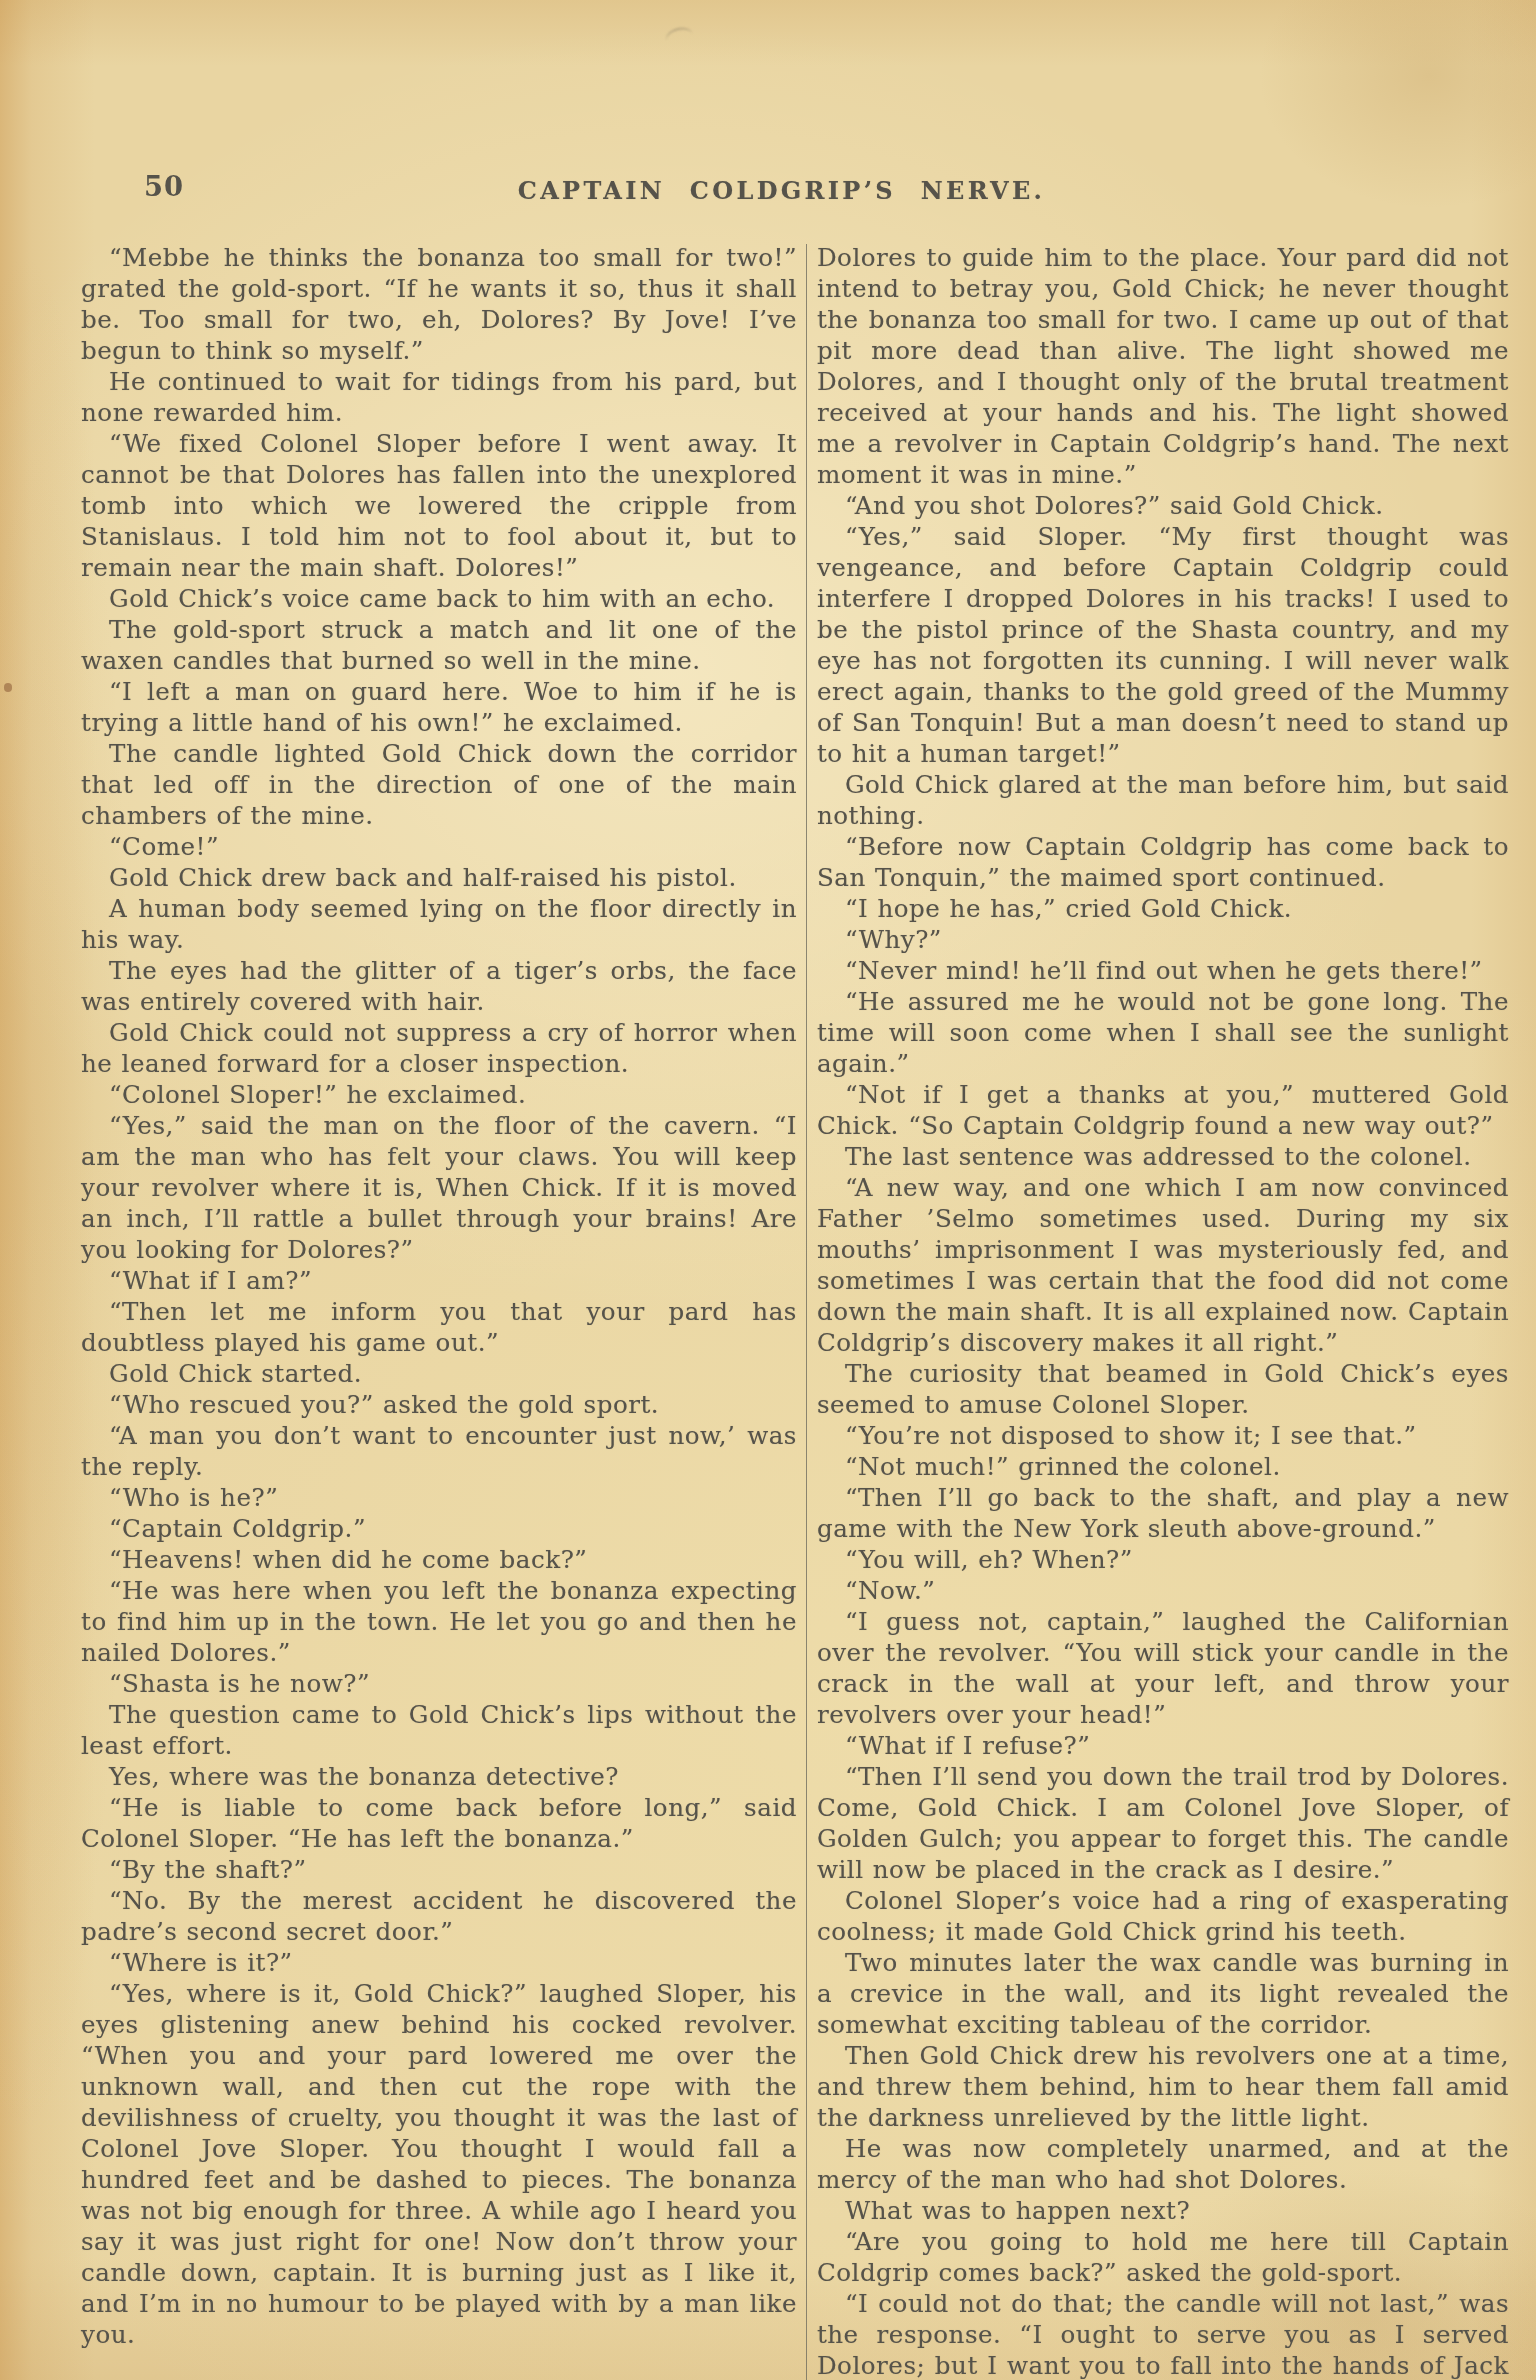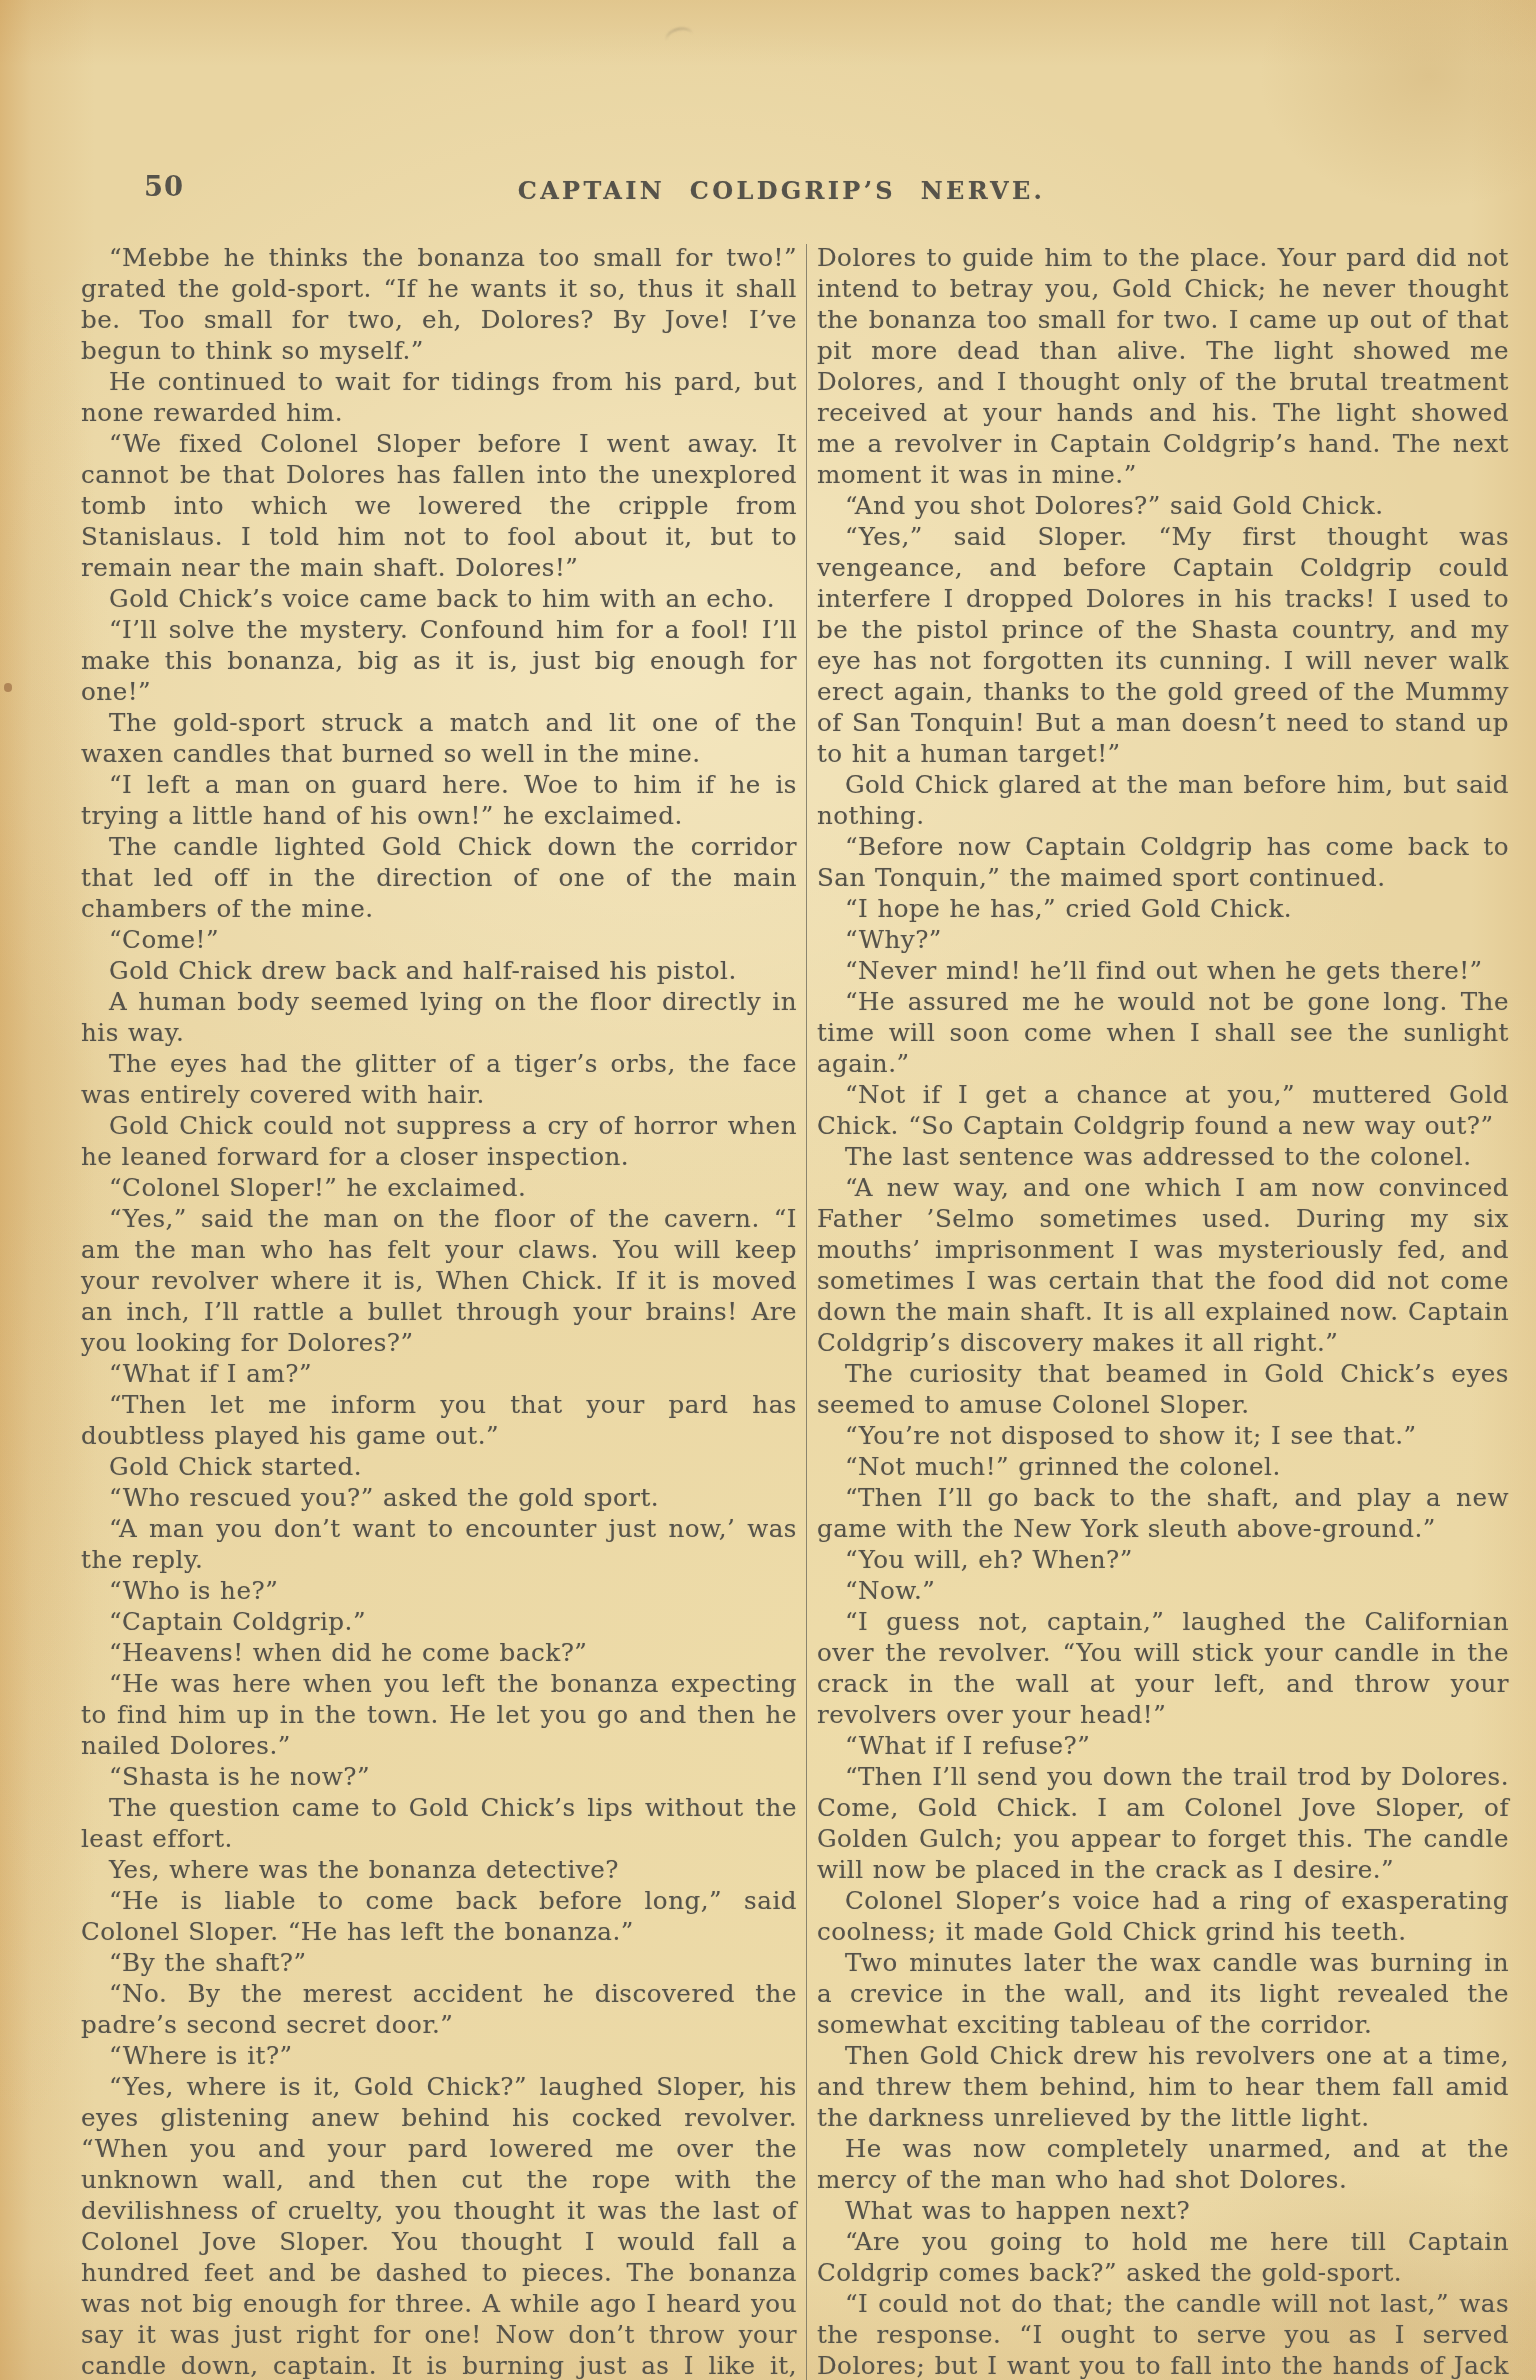--- a/index.html
+++ b/index.html
@@ -133,21 +133,20 @@
     <span class="page-number">50</span>
     <div class="running-title">CAPTAIN COLDGRIP’S NERVE.</div>
   </div>
 
   <div class="columns">
     <div class="col left">
         <p class="para">“Mebbe he thinks the bonanza too small for two!” grated the gold-sport. “If he wants it so, thus it shall be. Too small for two, eh, Dolores? By Jove! I’ve begun to think so myself.”</p>
         <p class="para">He continued to wait for tidings from his pard, but none rewarded him.</p>
         <p class="para">“We fixed Colonel Sloper before I went away. It cannot be that Dolores has fallen into the unexplored tomb into which we lowered the cripple from Stanislaus. I told him not to fool about it, but to remain near the main shaft. Dolores!”</p>
         <p class="para">Gold Chick’s voice came back to him with an echo.</p>
-        <p class="para">“I’ll solve the mystery. Confound him for a fool! I’ll make this bonanza, big as it is, just big enough for one!”</p>
         <p class="para">The gold-sport struck a match and lit one of the waxen candles that burned so well in the mine.</p>
         <p class="para">“I left a man on guard here. Woe to him if he is trying a little hand of his own!” he exclaimed.</p>
         <p class="para">The candle lighted Gold Chick down the corridor that led off in the direction of one of the main chambers of the mine.</p>
         <p class="para">“Come!”</p>
         <p class="para">Gold Chick drew back and half-raised his pistol.</p>
         <p class="para">A human body seemed lying on the floor directly in his way.</p>
         <p class="para">The eyes had the glitter of a tiger’s orbs, the face was entirely covered with hair.</p>
         <p class="para">Gold Chick could not suppress a cry of horror when he leaned forward for a closer inspection.</p>
         <p class="para">“Colonel Sloper!” he exclaimed.</p>
         <p class="para">“Yes,” said the man on the floor of the cavern. “I am the man who has felt your claws. You will keep your revolver where it is, When Chick. If it is moved an inch, I’ll rattle a bullet through your brains! Are you looking for Dolores?”</p>
@@ -173,21 +172,21 @@
     <div class="col right">
         <p class="para no-indent">Dolores to guide him to the place. Your pard did not intend to betray you, Gold Chick; he never thought the bonanza too small for two. I came up out of that pit more dead than alive. The light showed me Dolores, and I thought only of the brutal treatment received at your hands and his. The light showed me a revolver in Captain Coldgrip’s hand. The next moment it was in mine.”</p>
         <p class="para">“And you shot Dolores?” said Gold Chick.</p>
         <p class="para">“Yes,” said Sloper. “My first thought was vengeance, and before Captain Coldgrip could interfere I dropped Dolores in his tracks! I used to be the pistol prince of the Shasta country, and my eye has not forgotten its cunning. I will never walk erect again, thanks to the gold greed of the Mummy of San Tonquin! But a man doesn’t need to stand up to hit a human target!”</p>
         <p class="para">Gold Chick glared at the man before him, but said nothing.</p>
         <p class="para">“Before now Captain Coldgrip has come back to San Tonquin,” the maimed sport continued.</p>
         <p class="para">“I hope he has,” cried Gold Chick.</p>
         <p class="para">“Why?”</p>
         <p class="para">“Never mind! he’ll find out when he gets there!”</p>
         <p class="para">“He assured me he would not be gone long. The time will soon come when I shall see the sunlight again.”</p>
-        <p class="para">“Not if I get a chance at you,” muttered Gold Chick. “So Captain Coldgrip found a new way out?”</p>
+        <p class="para">“Not if I get a thanks at you,” muttered Gold Chick. “So Captain Coldgrip found a new way out?”</p>
         <p class="para">The last sentence was addressed to the colonel.</p>
         <p class="para">“A new way, and one which I am now convinced Father ’Selmo sometimes used. During my six mouths’ imprisonment I was mysteriously fed, and sometimes I was certain that the food did not come down the main shaft. It is all explained now. Captain Coldgrip’s discovery makes it all right.”</p>
         <p class="para">The curiosity that beamed in Gold Chick’s eyes seemed to amuse Colonel Sloper.</p>
         <p class="para">“You’re not disposed to show it; I see that.”</p>
         <p class="para">“Not much!” grinned the colonel.</p>
         <p class="para">“Then I’ll go back to the shaft, and play a new game with the New York sleuth above-ground.”</p>
         <p class="para">“You will, eh? When?”</p>
         <p class="para">“Now.”</p>
         <p class="para">“I guess not, captain,” laughed the Californian over the revolver. “You will stick your candle in the crack in the wall at your left, and throw your revolvers over your head!”</p>
         <p class="para">“What if I refuse?”</p>

